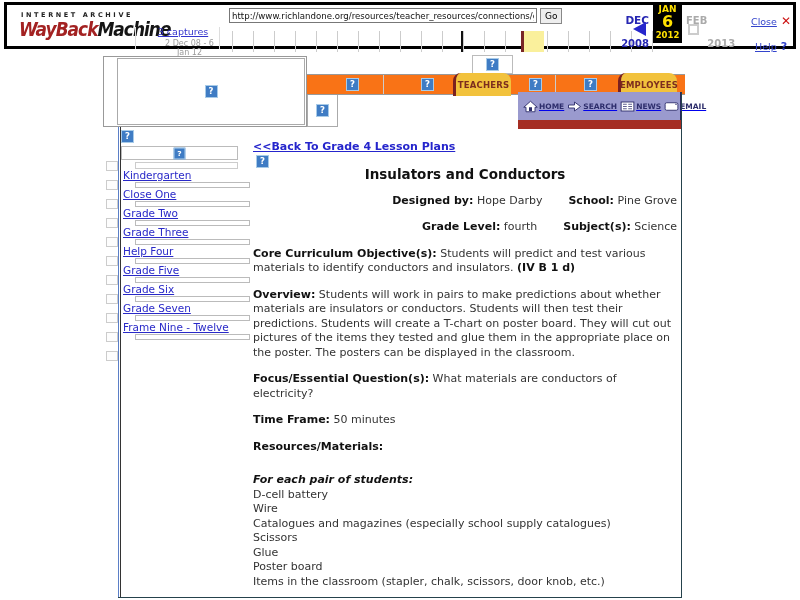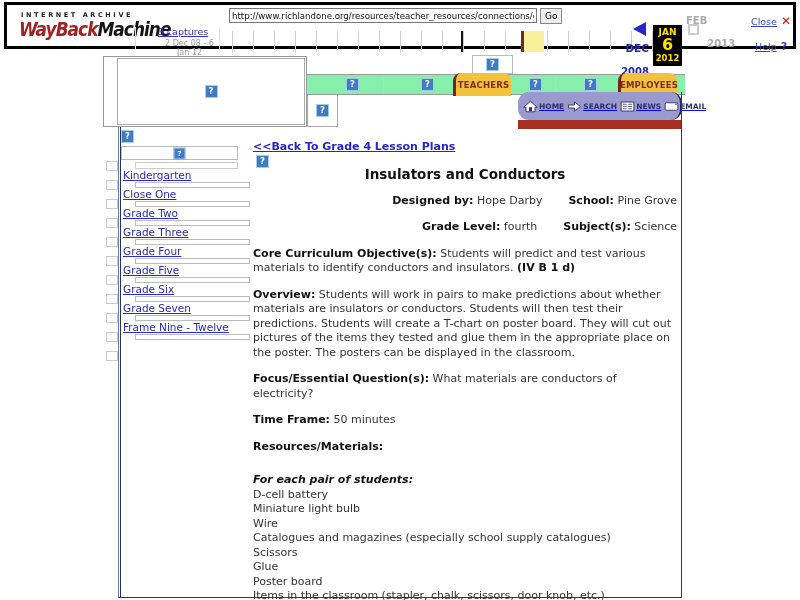--- a/index.html
+++ b/index.html
@@ -21,27 +21,27 @@
   .wb-sep { width:1px; background:#ddd; top:22px; height:22px; }
   .wb-url { left:222px; top:3px; width:308px; height:15px; border:1px solid #777;
             font-size:8.6px; font-family:"DejaVu Sans", sans-serif; padding:0 2px; color:#111; }
   .wb-go { left:533px; top:3px; height:16px; font-size:9px; padding:0 4px;
            background:#eee; border:1px solid #888; font-family:"DejaVu Sans", sans-serif; }
   .wb-timeline { left:225px; top:26px; width:430px; height:21px;
      background:repeating-linear-gradient(90deg,#ccc 0,#ccc 1px,transparent 1px,transparent 21px); }
   .wb-tick-black { left:454px; top:26px; width:2px; height:21px; background:#111; }
   .wb-highlight { left:514px; top:26px; width:23px; height:21px; background:#faf09c;
                   border-left:3px solid #7a2727; }
-  .wb-prev { left:604px; top:4px; width:38px; text-align:right; color:#2626b2; font-weight:bold;margin-top:28px; }
+  .wb-prev { left:604px; top:4px; width:38px; text-align:right; color:#2626b2; font-weight:bold; }
   .wb-prev .m { font-size:10.5px; }
   .wb-prev .y { font-size:10px; position:absolute; top:29px; right:0; }
   .wb-arrow-left { left:626px; top:17px; width:0; height:0; border-top:7px solid transparent;
                    border-bottom:7px solid transparent; border-right:13px solid #2626cc; }
   .wb-cur { left:646px; top:-3px; width:29px; height:41px; background:#000; color:#ffe100;
-            text-align:center; font-weight:bold;margin-top:23px; }
+            text-align:center; font-weight:bold; }
   .wb-cur .m { font-size:9px; display:block; margin-top:2px; }
   .wb-cur .d { font-size:16px; display:block; line-height:16px; }
   .wb-cur .y { font-size:8.5px; display:block; }
   .wb-next { left:679px; top:4px; width:30px; color:#aaa; font-weight:bold; }
   .wb-next .m { font-size:10px; }
   .wb-next .box { position:absolute; left:2px; top:15px; width:11px; height:11px; border:2px solid #ccc; }
   .wb-next .y { position:absolute; top:29px; font-size:10px; }
   .wb-close-link, .wb-help-link { font-size:9.5px; color:#3344cc; text-decoration:underline; }
   .wb-close-wrap { left:744px; top:5px; }
   .wb-x { color:#cc1111; font-weight:bold; font-size:12px; margin-left:4px; text-decoration:none; display:inline-block; }
@@ -53,33 +53,33 @@
            color:#fff; font-size:8.5px; font-weight:bold; text-align:center; line-height:11px;
            display:inline-block; }
   .qicon::after { content:"?"; }
 
   
   .logo-outer { left:103px; top:56px; width:204px; height:71px; border:1px solid #999; }
   .logo-inner { left:117px; top:58px; width:188px; height:67px; border:1px solid #aaa;
                 display:flex; align-items:center; justify-content:center; }
   .tab-top { left:472px; top:55px; width:41px; height:19px; border:1px solid #bbb; background:#fff;
              display:flex; align-items:center; justify-content:center; }
-  .tab-row { left:307px; top:74px; width:378px; height:21px; background:#86efac;
+  .tab-row { left:307px; top:74px; width:378px; height:21px; background:#f97316;
              border-top:1px solid #999; border-bottom:1px solid #999; }
   .tab-row .qicon { position:absolute; top:3px; }
   .tab-div { position:absolute; top:0; width:1px; height:100%; background:#ccc; }
   .ytab { position:absolute; top:-2px; height:23px; background:#f2c23c;
           border-left:3px solid #7a2020; border-radius:8px 8px 0 0;
           color:#7c2d1e; font-weight:bold; font-size:8.5px; letter-spacing:0.2px;
           display:flex; align-items:center; justify-content:center; }
   .cell-below { left:307px; top:95px; width:31px; height:32px; border:1px solid #aaa; border-top:none;
                 display:flex; align-items:center; justify-content:center; }
   .purple-bar { left:518px; top:92px; width:164px; height:28px; background:#9a9ace;
                 border-right:2px solid #29295a; display:flex; align-items:center;
-                padding-left:5px; gap:3px;border-radius:11px; }
+                padding-left:5px; gap:3px; }
   .nav-item { display:flex; align-items:center; gap:1px; }
   .nav-item span { font-size:7.5px; font-weight:bold; color:#2d2d6b; }
   .red-bar { left:518px; top:120px; width:164px; height:9px; background:#a52e23; }
   .vline-blue { left:118px; top:127px; width:1px; height:470px; background:#5b7fc7; }
   .vline-dark { left:120px; top:127px; width:1px; height:470px; background:#333; }
   .vline-right { left:681px; top:92px; width:1px; height:505px; background:#25424c; }
   .hline-bottom { left:118px; top:597px; width:564px; height:1px; background:#25424c; }
 
   
   .rail { left:106px; top:161px; width:12px; }
@@ -255,21 +255,21 @@
       <a href="#" class="grade-link">Grade Two</a>
       <div class="grade-box"></div>
     </div>
 
     <div class="grade-row">
       <a href="#" class="grade-link">Grade Three</a>
       <div class="grade-box"></div>
     </div>
 
     <div class="grade-row">
-      <a href="#" class="grade-link">Grade Four</a>
+      <a href="#" class="grade-link">Help Four</a>
       <div class="grade-box"></div>
     </div>
 
     <div class="grade-row">
       <a href="#" class="grade-link">Grade Five</a>
       <div class="grade-box"></div>
     </div>
 
     <div class="grade-row">
       <a href="#" class="grade-link">Grade Six</a>
@@ -321,21 +321,20 @@
   <div class="para">
     <b>Resources/Materials:</b>
   </div>
 
   <div class="mat-head">For each pair of students:</div>
 
   <div>
 
       <div class="mat-line">D-cell battery</div>
 
-      <div class="mat-line">Miniature light bulb</div>
 
       <div class="mat-line">Wire</div>
 
       <div class="mat-line">Catalogues and magazines (especially school supply catalogues)</div>
 
       <div class="mat-line">Scissors</div>
 
       <div class="mat-line">Glue</div>
 
       <div class="mat-line">Poster board</div>

